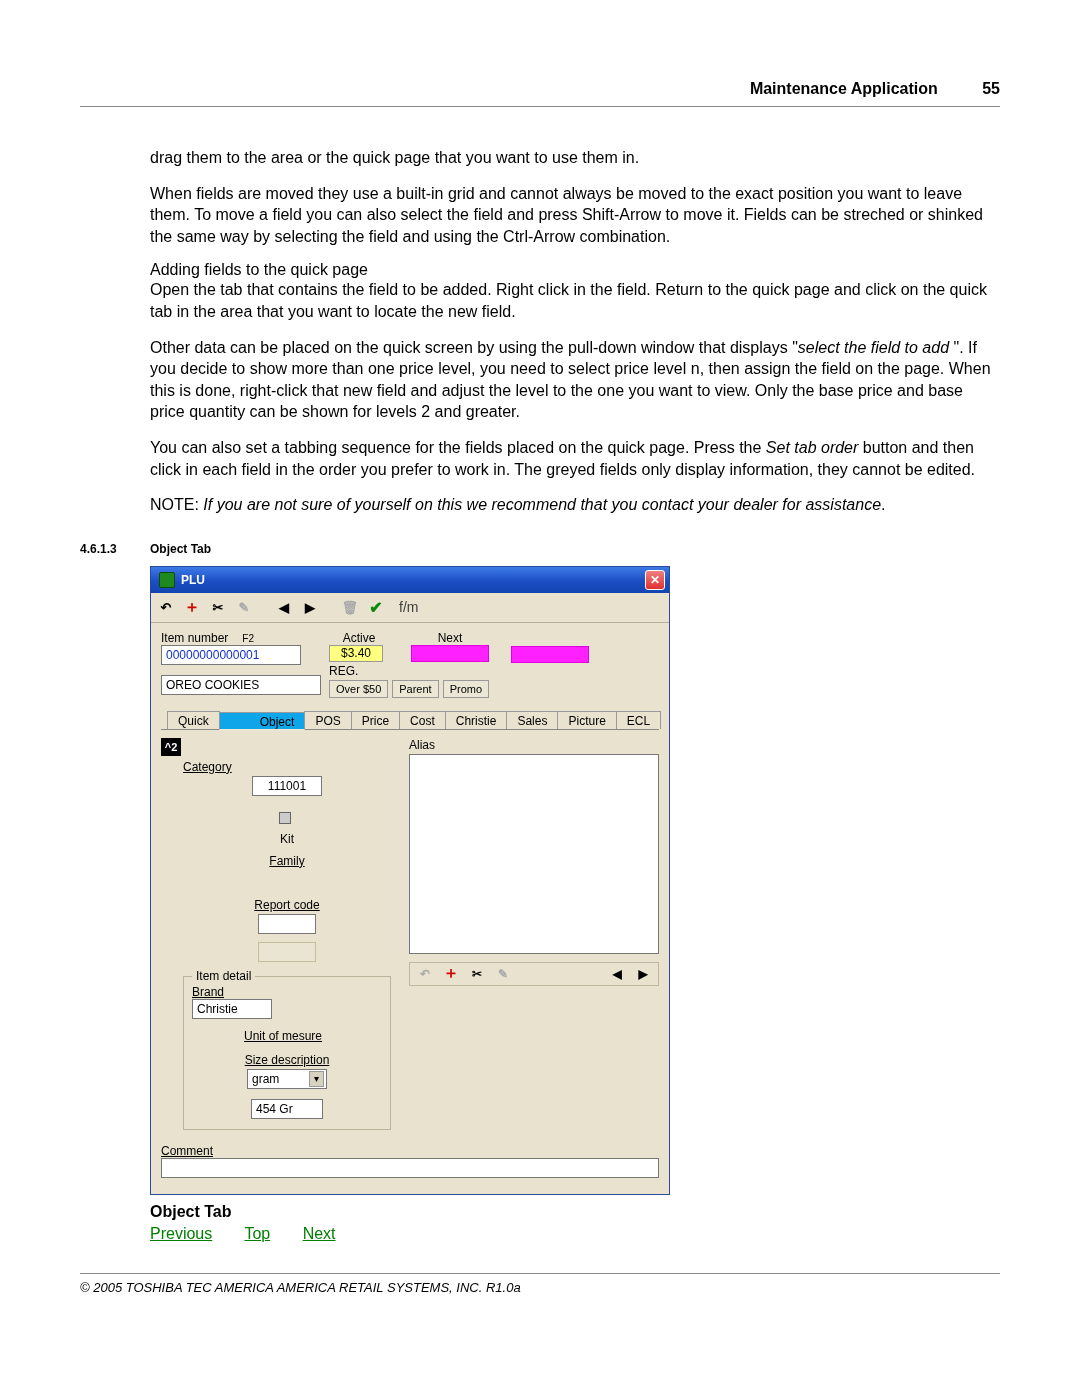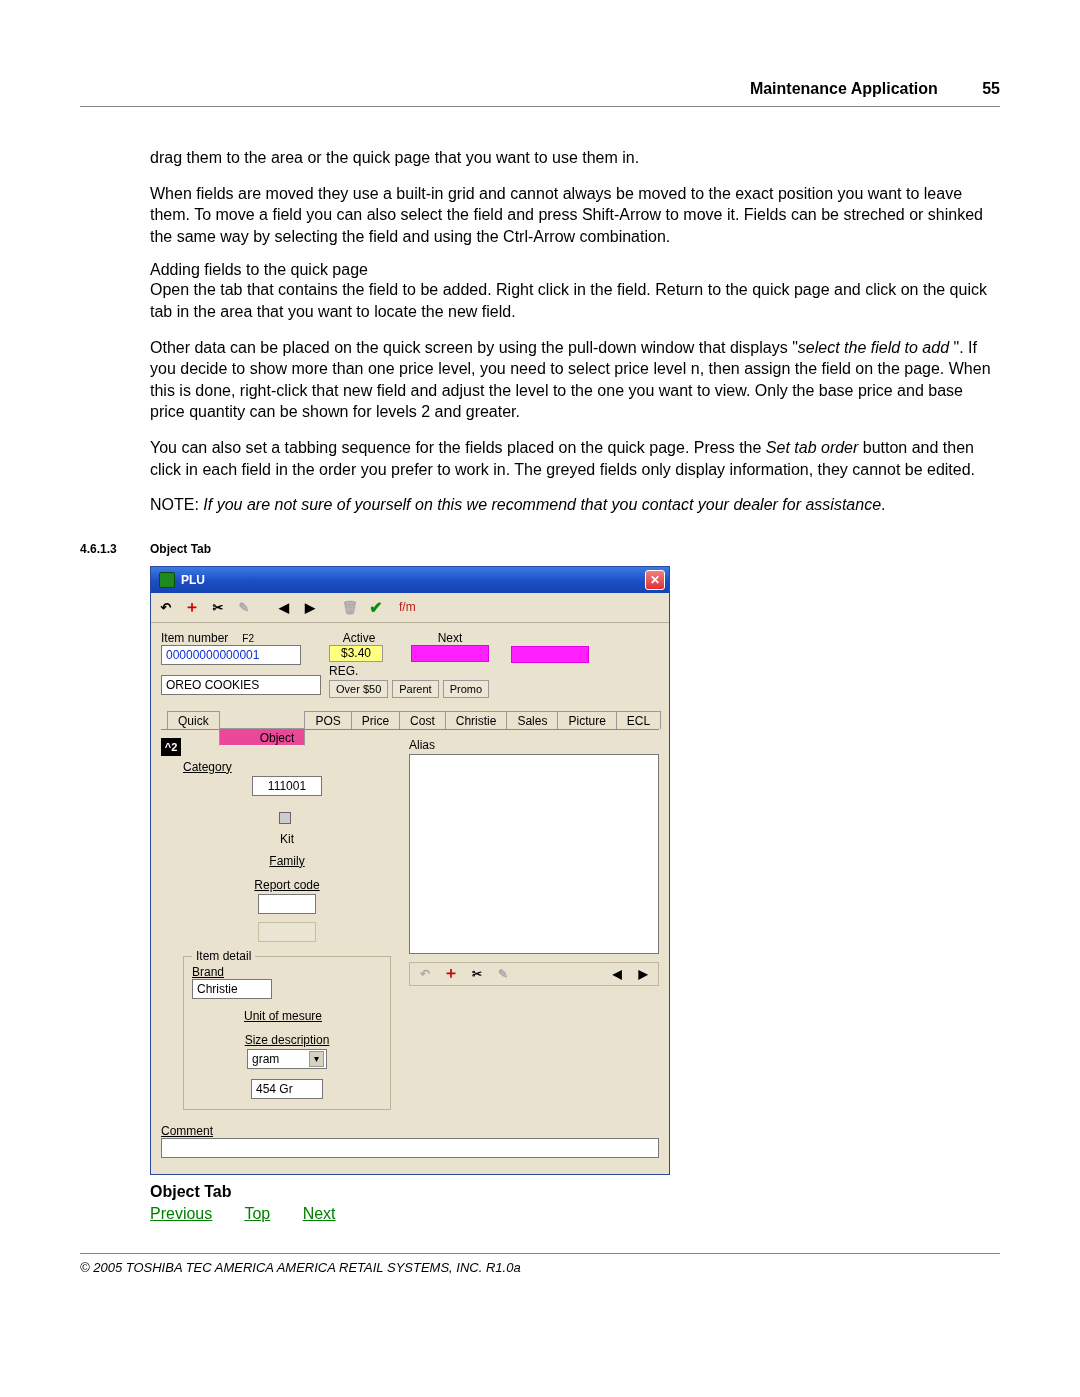--- a/index.html
+++ b/index.html
@@ -105,21 +105,21 @@
     border-bottom: 1px solid #b6b09b;
     display:flex; align-items:center; gap:8px;
     padding: 2px 6px;
     font-size: 13px;
   }
   .tb-btn { display:inline-flex; align-items:center; justify-content:center; width:18px; height:18px;}
   .tb-red { color:#d00000; font-weight:bold; font-size:16px; }
   .tb-green { color:#0a8a0a; font-weight:bold; font-size:16px; }
   .tb-black { color:#000; font-weight:bold; }
   .tb-grey  { color:#aaa; font-weight:bold; }
-  .tb-text  { font-size:12px; color:#b91c1c; margin-left:6px; }
+  .tb-text  { font-size:14px; color:#404040; margin-left:6px; }
   .win-body {
     padding: 8px 10px 16px 10px;
   }
   .top-row { display:flex; align-items:flex-start; gap:24px; }
   .field-col { display:flex; flex-direction:column; }
   .lbl { font-size:12px; color:#000; }
   .lbl .sup { font-size:10px; margin-left:14px; }
   .txt-input {
     height:20px; border:1px solid #777; background:#fff;
     padding:0 4px; font-size:12px; font-family:Tahoma, Arial, sans-serif;
@@ -140,21 +140,21 @@
     border-bottom:1px solid #888; margin-top:10px; padding-left:6px;
     height:22px;
   }
   .tab, .tab-b {
     border:1px solid #999; border-bottom:none;
     background:#e8e2cf; padding:2px 10px 2px 10px;
     font-size:12px; cursor:pointer; height:18px; line-height:14px;
     margin-right:-1px;
   }
   .tab.active, .tab-b.active {
-    background:#ec4899; position:relative; top:17px; border-bottom:1px solid #f2ecda;padding-left:40px;
+    background:#0ea5e9; position:relative; top:1px; border-bottom:1px solid #f2ecda;padding-left:40px;
   }
   .panel {
     display:flex; gap:18px; padding-top:8px;
   }
   .left-panel { width: 230px; }
   .alias-panel { flex:1; }
   .tag {
     width:20px;height:18px;background:#000;color:#fff;
     font-size:11px;font-weight:bold;display:flex;align-items:center;justify-content:center;
     margin-bottom:4px;
@@ -289,21 +289,21 @@
             <div class="tag">^2</div>
             <div class="form-block">
               <div class="lbl under">Category</div>
               <div class="form-row">
                 <input class="txt-input" style="width: 70px; text-align: center;" value="111001">
                 <span style="width:14px;"></span>
                 <span class="kit-chk"></span>
                 <span class="lbl">Kit</span>
               </div>
 
-              <div class="form-row" style="margin-top:8px; gap:10px;justify-content:space-between;">
+              <div class="form-row" style="margin-top:8px; gap:30px;justify-content:space-between;">
                 <span class="lbl under">Family</span>
                 <span class="lbl under">Report code</span>
               </div>
               <div class="form-row">
                 <input class="txt-input" style="width: 58px;">
                 <input class="txt-input readonly" style="width: 58px;">
               </div>
 
               <div class="groupbox">
                 <span class="legend">Item detail</span>

